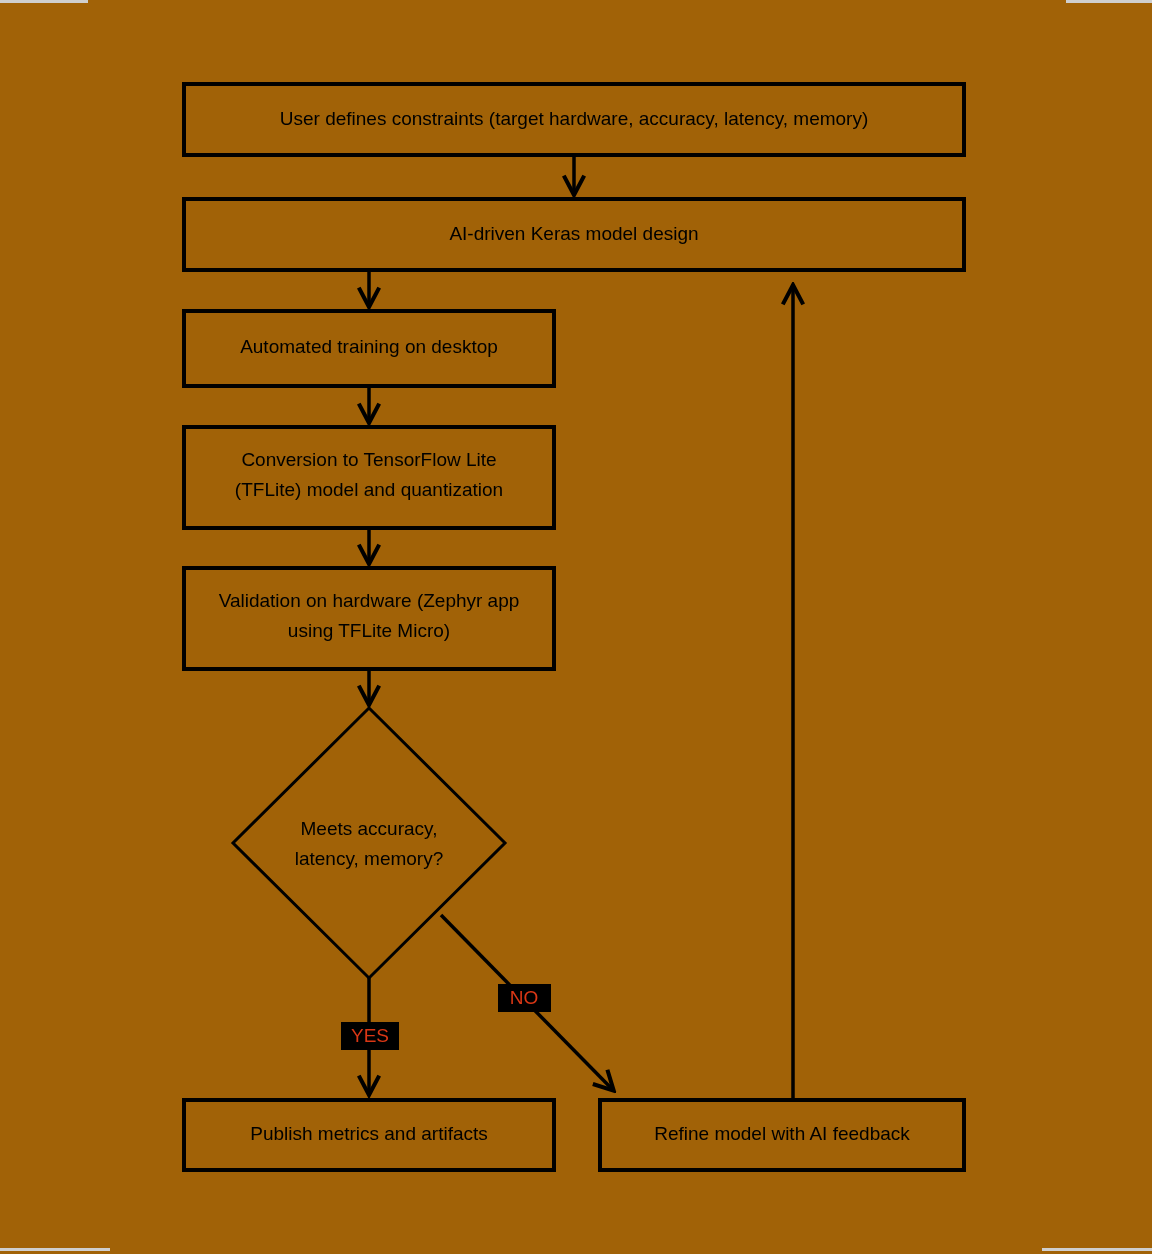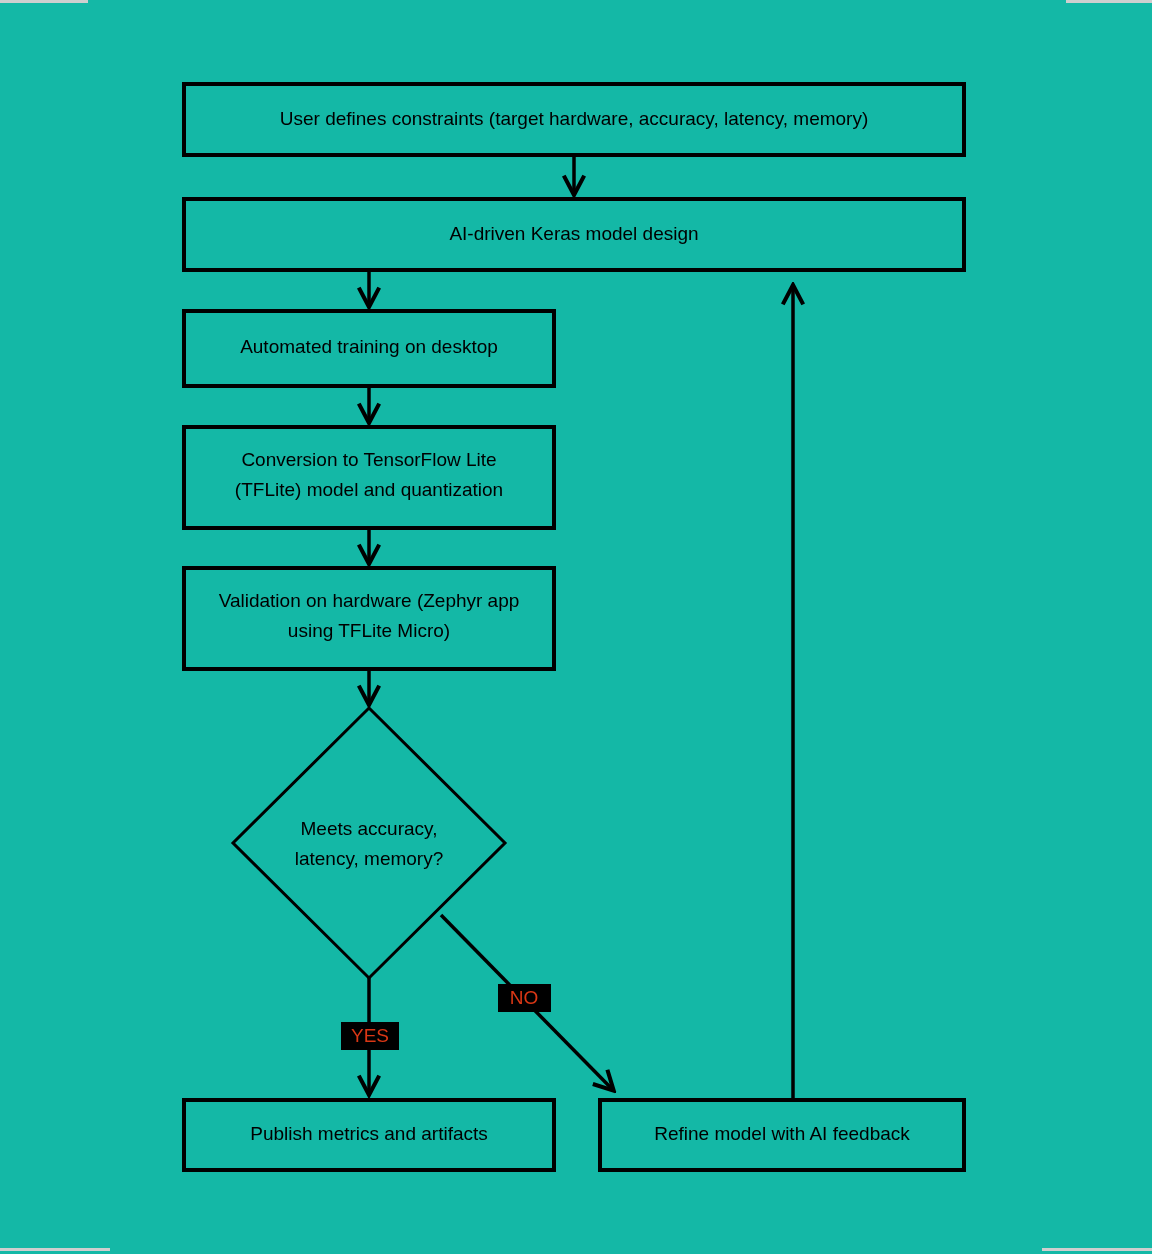--- a/index.html
+++ b/index.html
@@ -10,21 +10,21 @@
   body {
     width: 1152px;
     height: 1254px;
     overflow: hidden;
     font-family: "Liberation Sans", sans-serif;
   }
   #canvas {
     position: relative;
     width: 1152px;
     height: 1254px;
-    background: #14b8a6;
+    background: #a16207;
   }
   .edge-marker {
     position: absolute;
     height: 3px;
     background: #cfcfcf;
   }
   #edge-tl { left: 0;    top: 0;    width: 88px; }
   #edge-tr { left: 1066px; top: 0;  width: 86px; }
   #edge-bl { left: 0;    top: 1248px; width: 110px; }
   #edge-br { left: 1042px; top: 1248px; width: 110px; }

